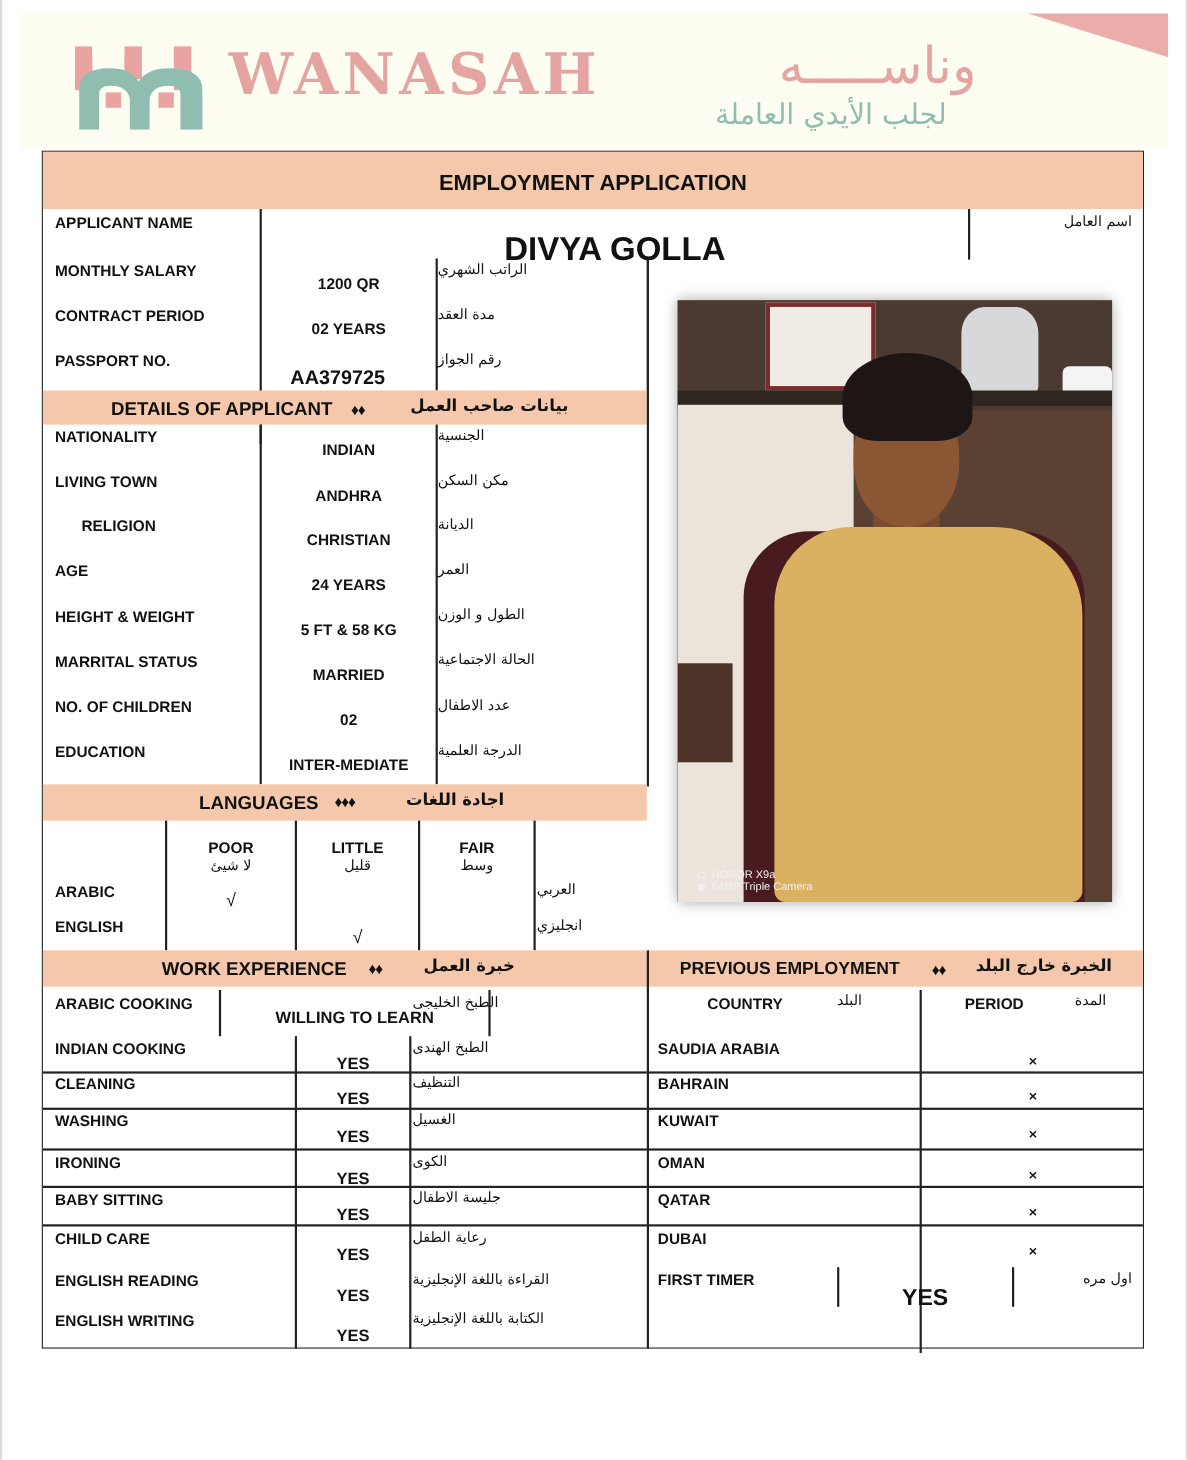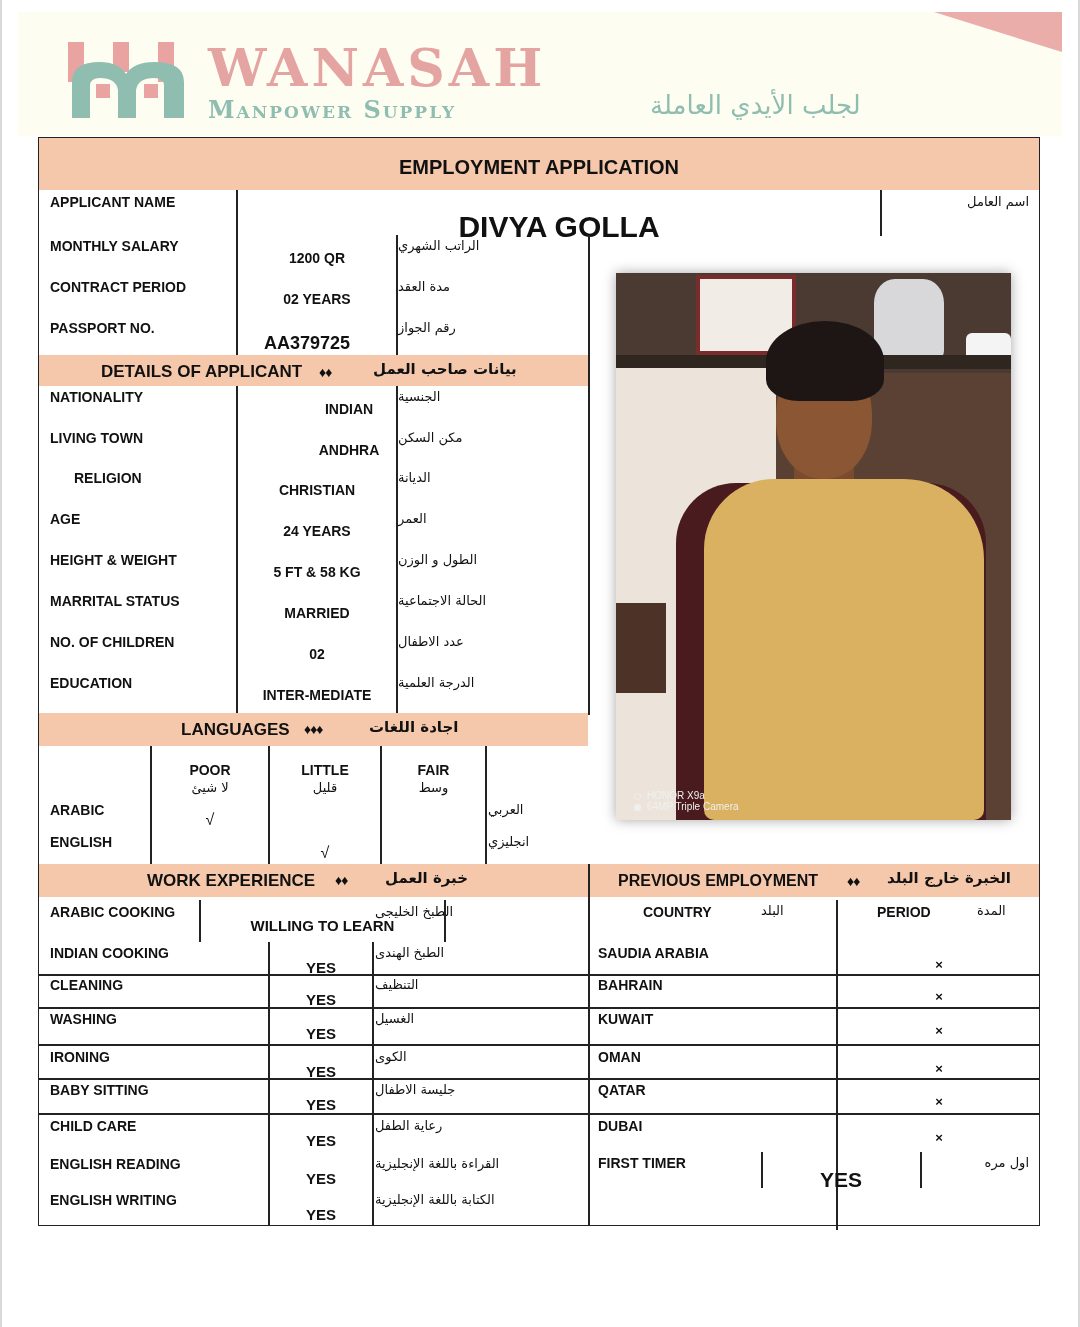--- a/index.html
+++ b/index.html
@@ -69,21 +69,21 @@
   <svg class="logo-mark" viewBox="0 0 122 76">
     <rect x="0" y="0" width="16" height="40" fill="#e9a4a2"></rect>
     <rect x="45" y="0" width="16" height="30" fill="#e9a4a2"></rect>
     <rect x="90" y="0" width="16" height="40" fill="#e9a4a2"></rect>
     <rect x="16" y="0" width="29" height="10" fill="#fefdf2"></rect>
     <path d="M4 76 L4 40 Q4 20 32 20 Q50 20 58 32 Q66 20 86 20 Q116 20 116 40 L116 76 L96 76 L96 44 Q96 36 86 36 Q70 36 68 48 L68 76 L50 76 L50 48 Q48 36 32 36 Q22 36 22 44 L22 76 Z" fill="#8fbdb0"></path>
     <rect x="28" y="42" width="14" height="14" fill="#e9a4a2"></rect>
     <rect x="76" y="42" width="14" height="14" fill="#e9a4a2"></rect>
   </svg>
   <div class="brand-en">WANASAH</div>
-  <div class="brand-sub-en">Manpower Supply</div>
+  <div class="brand-ar">وناســـــه</div>
   <div class="brand-sub-ar">لجلب الأيدي العاملة</div>
 </div>
 
 <div class="form">
 
   <div class="abs salmon" style="left:0;top:0;width:1000px;height:52px;"></div>
   <div class="t c" style="left:0;top:7px;width:1000px;font-size:20px;">EMPLOYMENT APPLICATION</div>
 
   <div class="t" style="left:11px;top:57px;">APPLICANT NAME</div>
   <div class="vl" style="left:197px;top:52px;height:214px;"></div>
@@ -109,24 +109,24 @@
   <div class="abs salmon" style="left:0;top:217px;width:549px;height:31px;"></div>
   <div class="sec-title" style="left:62px;top:225px;">DETAILS OF APPLICANT</div>
   <div class="diamonds" style="left:280px;top:227px;">♦♦</div>
   <div class="ar" style="left:334px;top:224px;font-size:15px;font-weight:bold;">بيانات صاحب العمل</div>
   <div class="vl" style="left:549px;top:97px;height:480px;"></div>
 
   <div class="vl" style="left:197px;top:248px;height:327px;"></div>
   <div class="vl" style="left:357px;top:248px;height:327px;"></div>
   <div id="details-rows">
       <div class="t" style="left:11px;top:252px;">NATIONALITY</div>
-      <div class="t c" style="left:198px;top:252px;width:160px;padding-left:32px;">INDIAN</div>
+      <div class="t c" style="left:198px;top:252px;width:160px;">INDIAN</div>
       <div class="ar" style="left:359px;top:252px;width:183px;text-align:left;">الجنسية</div>
       <div class="t" style="left:11px;top:293px;">LIVING TOWN</div>
-      <div class="t c" style="left:198px;top:293px;width:160px;padding-left:32px;">ANDHRA</div>
+      <div class="t c" style="left:198px;top:293px;width:160px;">ANDHRA</div>
       <div class="ar" style="left:359px;top:293px;width:183px;text-align:left;">مكن السكن</div>
       <div class="t" style="left:11px;top:333px;padding-left:24px;">RELIGION</div>
       <div class="t c" style="left:198px;top:333px;width:160px;">CHRISTIAN</div>
       <div class="ar" style="left:359px;top:333px;width:183px;text-align:left;">الديانة</div>
       <div class="t" style="left:11px;top:374px;">AGE</div>
       <div class="t c" style="left:198px;top:374px;width:160px;">24 YEARS</div>
       <div class="ar" style="left:359px;top:374px;width:183px;text-align:left;">العمر</div>
       <div class="t" style="left:11px;top:415px;">HEIGHT &amp; WEIGHT</div>
       <div class="t c" style="left:198px;top:415px;width:160px;">5 FT &amp; 58 KG</div>
       <div class="ar" style="left:359px;top:415px;width:183px;text-align:left;">الطول و الوزن</div>

